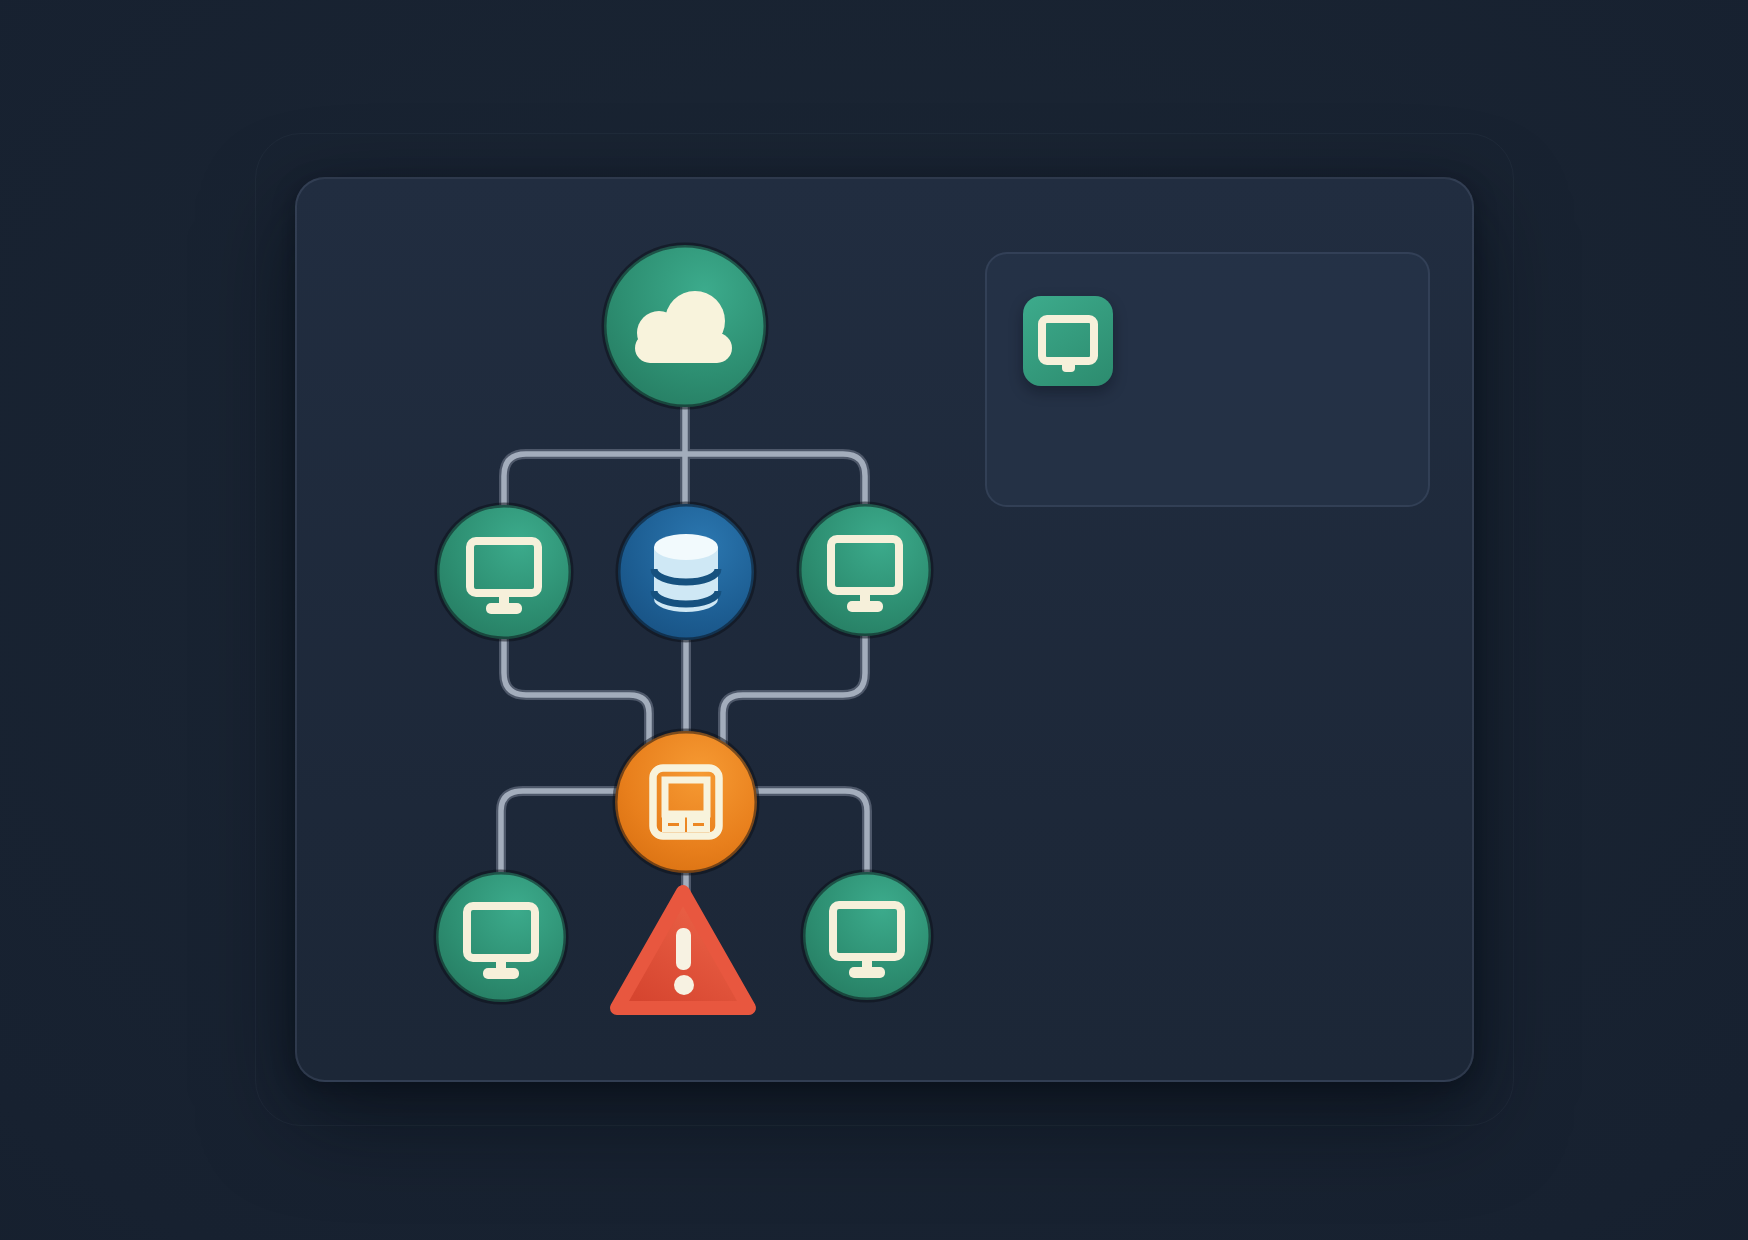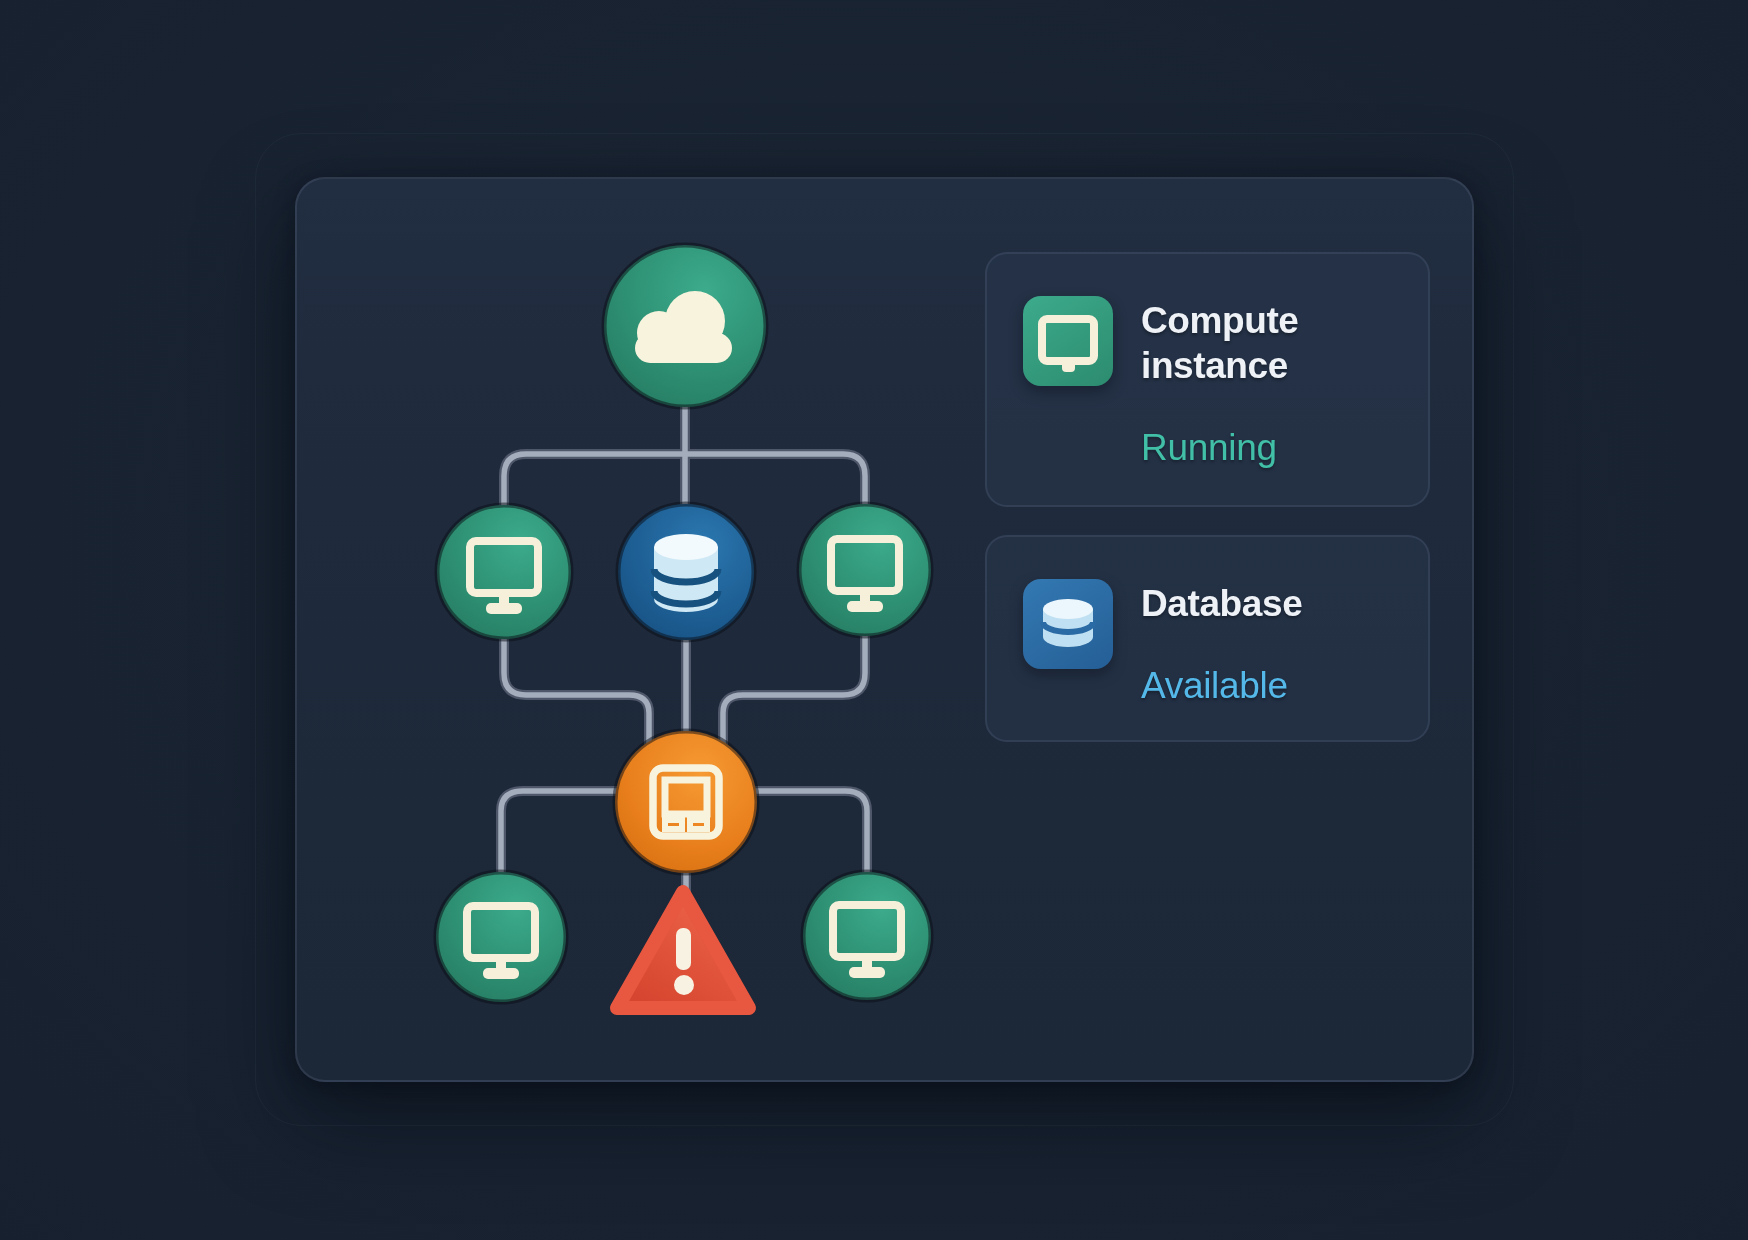--- a/index.html
+++ b/index.html
@@ -205,34 +205,17 @@
       </g>
     </svg>
 
     <div class="card card-compute">
       <div class="card-icon green">
         <svg width="90" height="90" viewBox="0 0 90 90">
           <rect x="19" y="23" width="52" height="42" rx="5" fill="none" stroke="#f6f0da" stroke-width="8"></rect>
           <rect x="39" y="65" width="13" height="11" rx="4" fill="#f6f0da"></rect>
         </svg>
       </div>
-      <div class="card-text">
-        <div class="card-title">Compute instance</div>
-        <div class="card-status running">Running</div>
-      </div>
     </div>
 
-    <div class="card card-database">
-      <div class="card-icon blue">
-        <svg width="90" height="90" viewBox="0 0 90 90">
-          <path d="M20 30 V58 A25 10 0 0 0 70 58 V30 Z" fill="#bfe0f2"></path>
-          <path d="M20 43 A25 10 0 0 0 70 43" fill="none" stroke="#2b6ba5" stroke-width="6"></path>
-          <ellipse cx="45" cy="30" rx="25" ry="10" fill="#ecf7fd"></ellipse>
-        </svg>
-      </div>
-      <div class="card-text">
-        <div class="card-title">Database</div>
-        <div class="card-status available">Available</div>
-      </div>
-    </div>
 
   </div>
 </div>
 
 </body></html>

